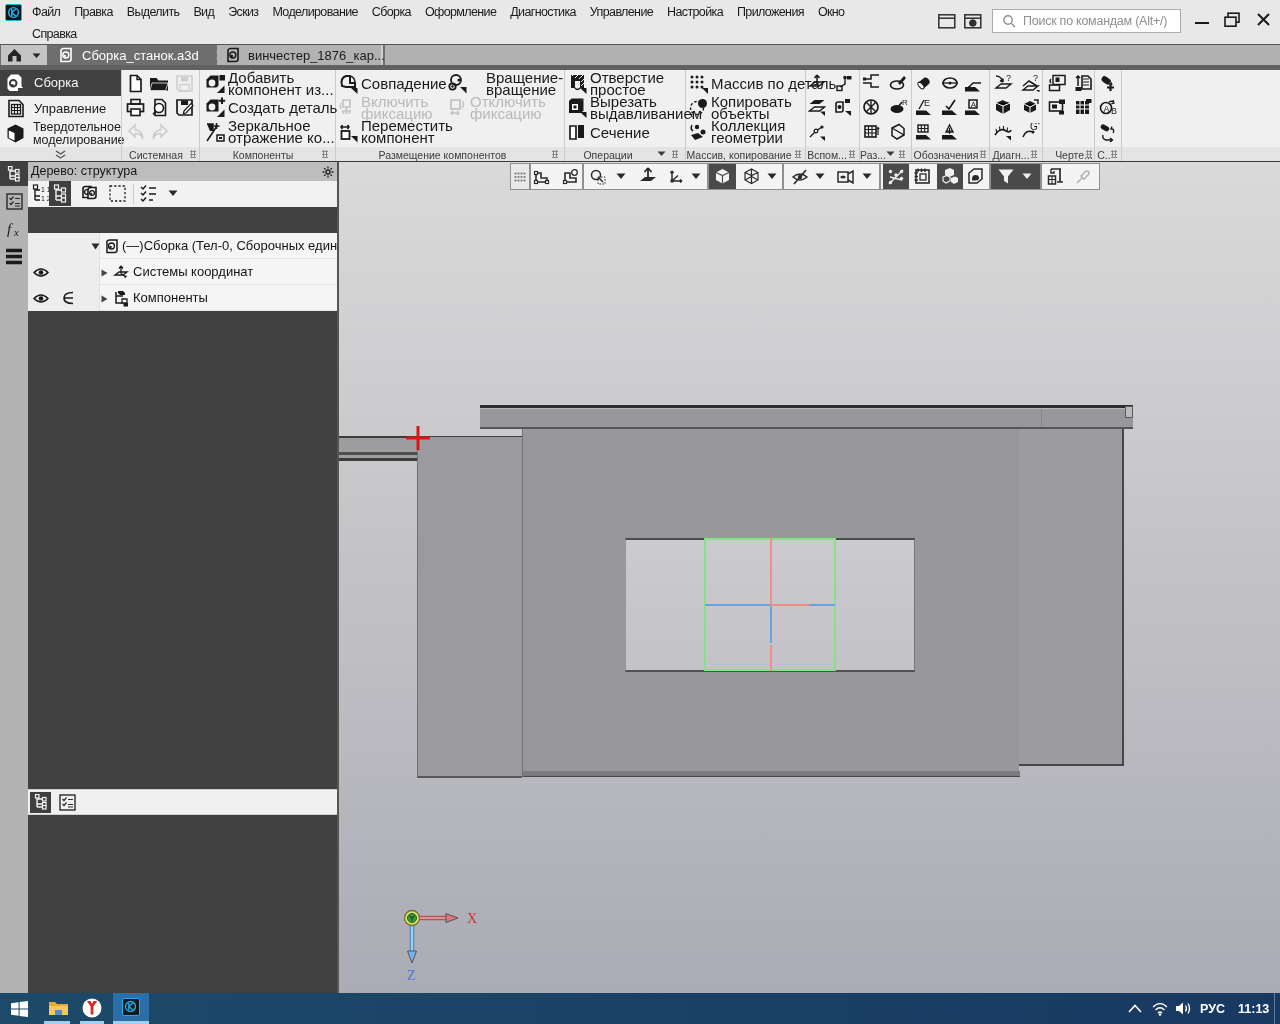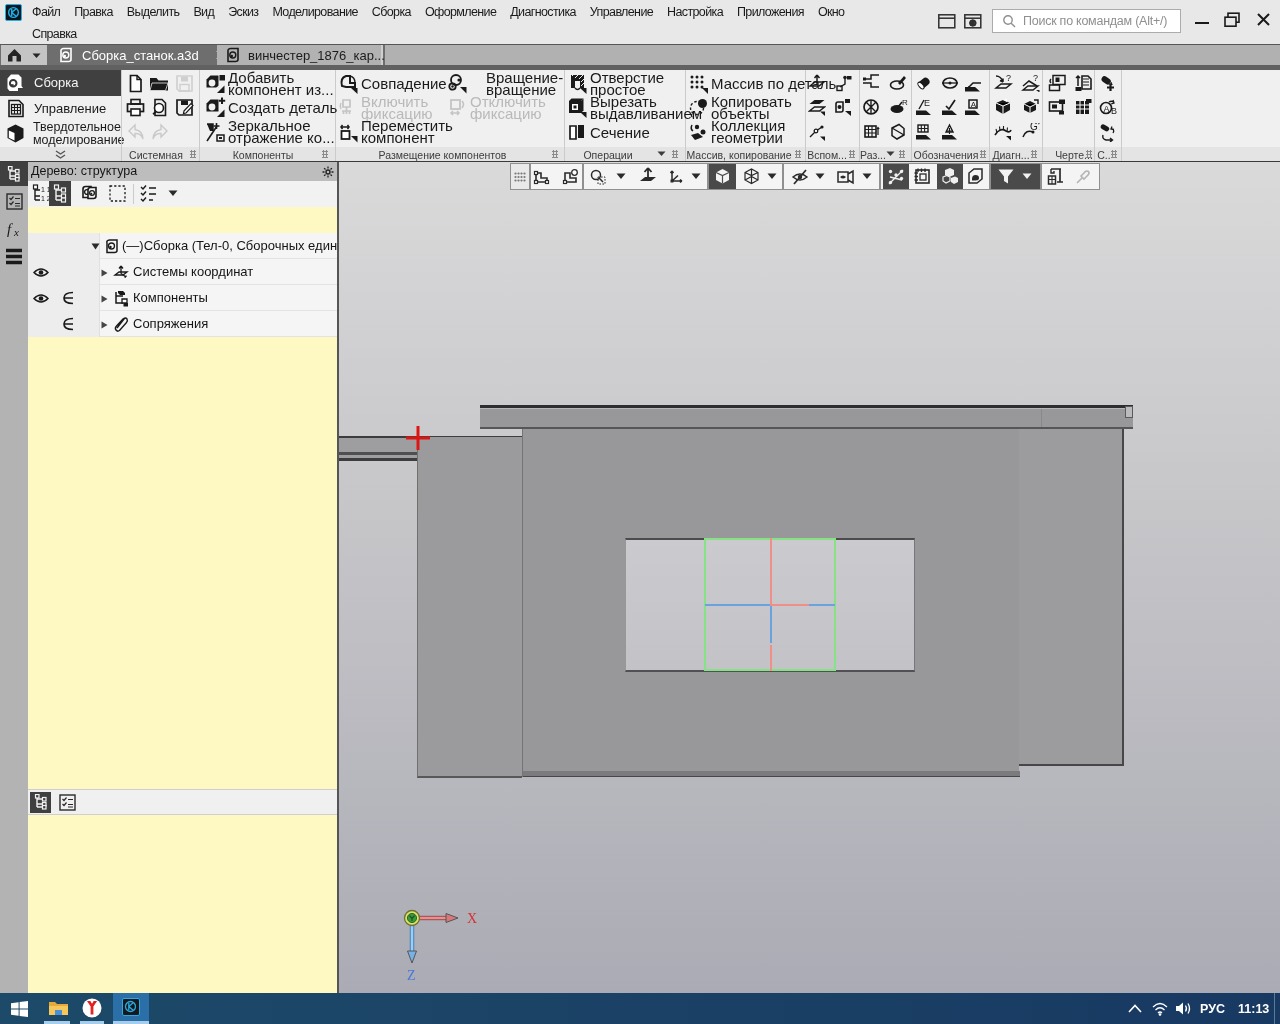--- a/index.html
+++ b/index.html
@@ -40,21 +40,21 @@
 .gray { color:#b9b9b9; }
 #lefttabs { position:absolute; left:0; top:0; width:121px; height:91px; }
 #lt1 { position:absolute; left:0; top:0; width:121px; height:25.5px; background:#404040; color:#f5f5f5; display:flex; align-items:center; font-size:13px; }
 #lt2 { position:absolute; left:0; top:25.5px; width:121px; height:25.5px; color:#1a1a1a; display:flex; align-items:center; font-size:13px; }
 #lt3 { position:absolute; left:0; top:51px; width:121px; height:25.5px; color:#1a1a1a; display:flex; align-items:center; font-size:12.5px; line-height:12.5px; }
 #chev { position:absolute; left:54px; top:79px; color:#555; font-size:9px; }
 #lt1 svg, #lt2 svg, #lt3 svg, .tab svg { flex:none; }
 
 
 #sidebar { position:absolute; left:0; top:162px; width:28px; height:831px; background:#b3b3b3; }
-#panel { position:absolute; left:28px; top:162px; width:309px; height:831px; background:#fef9c3; }
+#panel { position:absolute; left:28px; top:162px; width:309px; height:831px; background:#404040; }
 #pdivider { position:absolute; left:337px; top:162px; width:2px; height:831px; background:#555; }
 #phead { position:absolute; left:0; top:0; width:309px; height:19px; background:#bdbdbd; font-size:12.5px; color:#151515; line-height:19px; padding-left:3px; }
 #ptool { position:absolute; left:0; top:19px; width:309px; height:26px; background:#f2f2f2; }
 #psearch { position:absolute; left:0; top:45px; width:309px; height:25px; background:#f7f7f7; border-top:1px solid #d8d8d8; border-bottom:1px solid #cfcfcf; color:#a0a0a0; font-size:13px; line-height:24px; }
 .trow { position:absolute; left:0; width:309px; height:26px; border-bottom:1px solid #e3e3e3; font-size:13px; color:#141414; background:#f5f5f5; }
 .trowL { position:absolute; left:0; top:0; width:72px; height:26px; background:#ededed; border-right:1px solid #e0e0e0; }
 .tlabel { position:absolute; top:5px; white-space:nowrap; overflow:hidden; }
 #ptool2 { position:absolute; left:0; top:627px; width:309px; height:26px; background:#f0f0f0; border-top:1px solid #cfcfcf; border-bottom:1px solid #cfcfcf; }
 
 
@@ -650,33 +650,20 @@
     <svg class="abs" style="left:73px;top:10px" width="7" height="8" viewBox="0 0 7 8">
         <path d="M0.5 0.5 L6.5 4 L0.5 7.5 Z" fill="#444"></path>
       </svg>
     <svg class="abs" style="left:85px;top:5px" width="17" height="17" viewBox="0 0 17 17">
         <path d="M3 2 L3 13 L10 13 M3 6 L10 6" fill="none" stroke="#1a1a1a" stroke-width="1.5"></path>
         <path d="M5 1 L10 1 L12 3 L12 5 L7 5 L5 3 Z" fill="#1a1a1a"></path>
         <path d="M9 9 L14 9 L14 13 L9 13 Z" fill="#fff" stroke="#1a1a1a" stroke-width="1.3"></path>
         <rect x="10.5" y="13" width="4.5" height="3.5" fill="#1a1a1a"></rect>
       </svg>
     <span class="tlabel" style="left:105px">Компоненты</span>
-  </div>
-  <div class="trow" style="top:149px">
-    <div class="trowL"></div>
-    <svg class="abs" style="left:33px;top:6px" width="13" height="14" viewBox="0 0 13 14">
-        <path d="M12 1.5 Q3 1.5 3 7 Q3 12.5 12 12.5 M3.5 7 H12" fill="none" stroke="#1a1a1a" stroke-width="1.7"></path>
-      </svg>
-    <svg class="abs" style="left:73px;top:10px" width="7" height="8" viewBox="0 0 7 8">
-        <path d="M0.5 0.5 L6.5 4 L0.5 7.5 Z" fill="#444"></path>
-      </svg>
-    <svg class="abs" style="left:85px;top:5px" width="17" height="17" viewBox="0 0 17 17">
-        <path d="M4 12 L11 3 Q12.5 1 14 3 Q15 5 13.5 6.5 L6.5 14.5 Q4.5 16 3 14 Q1.5 12 3.5 10 L10 3 Q11 2 12 3" fill="none" stroke="#1a1a1a" stroke-width="1.4"></path>
-      </svg>
-    <span class="tlabel" style="left:105px">Сопряжения</span>
   </div>
   <div id="ptool2">
     <div class="abs" style="left:2px;top:2px;width:21px;height:21px;background:#3f3f3f"></div>
     <svg class="abs" style="left:5px;top:4px" width="16" height="16" viewBox="0 0 16 16">
         <path d="M4 2 V13 M4 5 H9 M4 10 H9 M4 13 H9" stroke="#f2f2f2" stroke-width="1.4" fill="none"></path>
         <rect x="2.5" y="0.5" width="3.5" height="3.5" fill="#3f3f3f" stroke="#f2f2f2" stroke-width="1.2"></rect>
         <rect x="9.5" y="3.5" width="3.5" height="3.5" fill="#3f3f3f" stroke="#f2f2f2" stroke-width="1.2"></rect>
         <rect x="9.5" y="8.5" width="3.5" height="3.5" fill="#3f3f3f" stroke="#f2f2f2" stroke-width="1.2"></rect>
         <rect x="9.5" y="11.5" width="3.5" height="3.5" fill="#3f3f3f" stroke="#f2f2f2" stroke-width="1.2"></rect>
       </svg>

